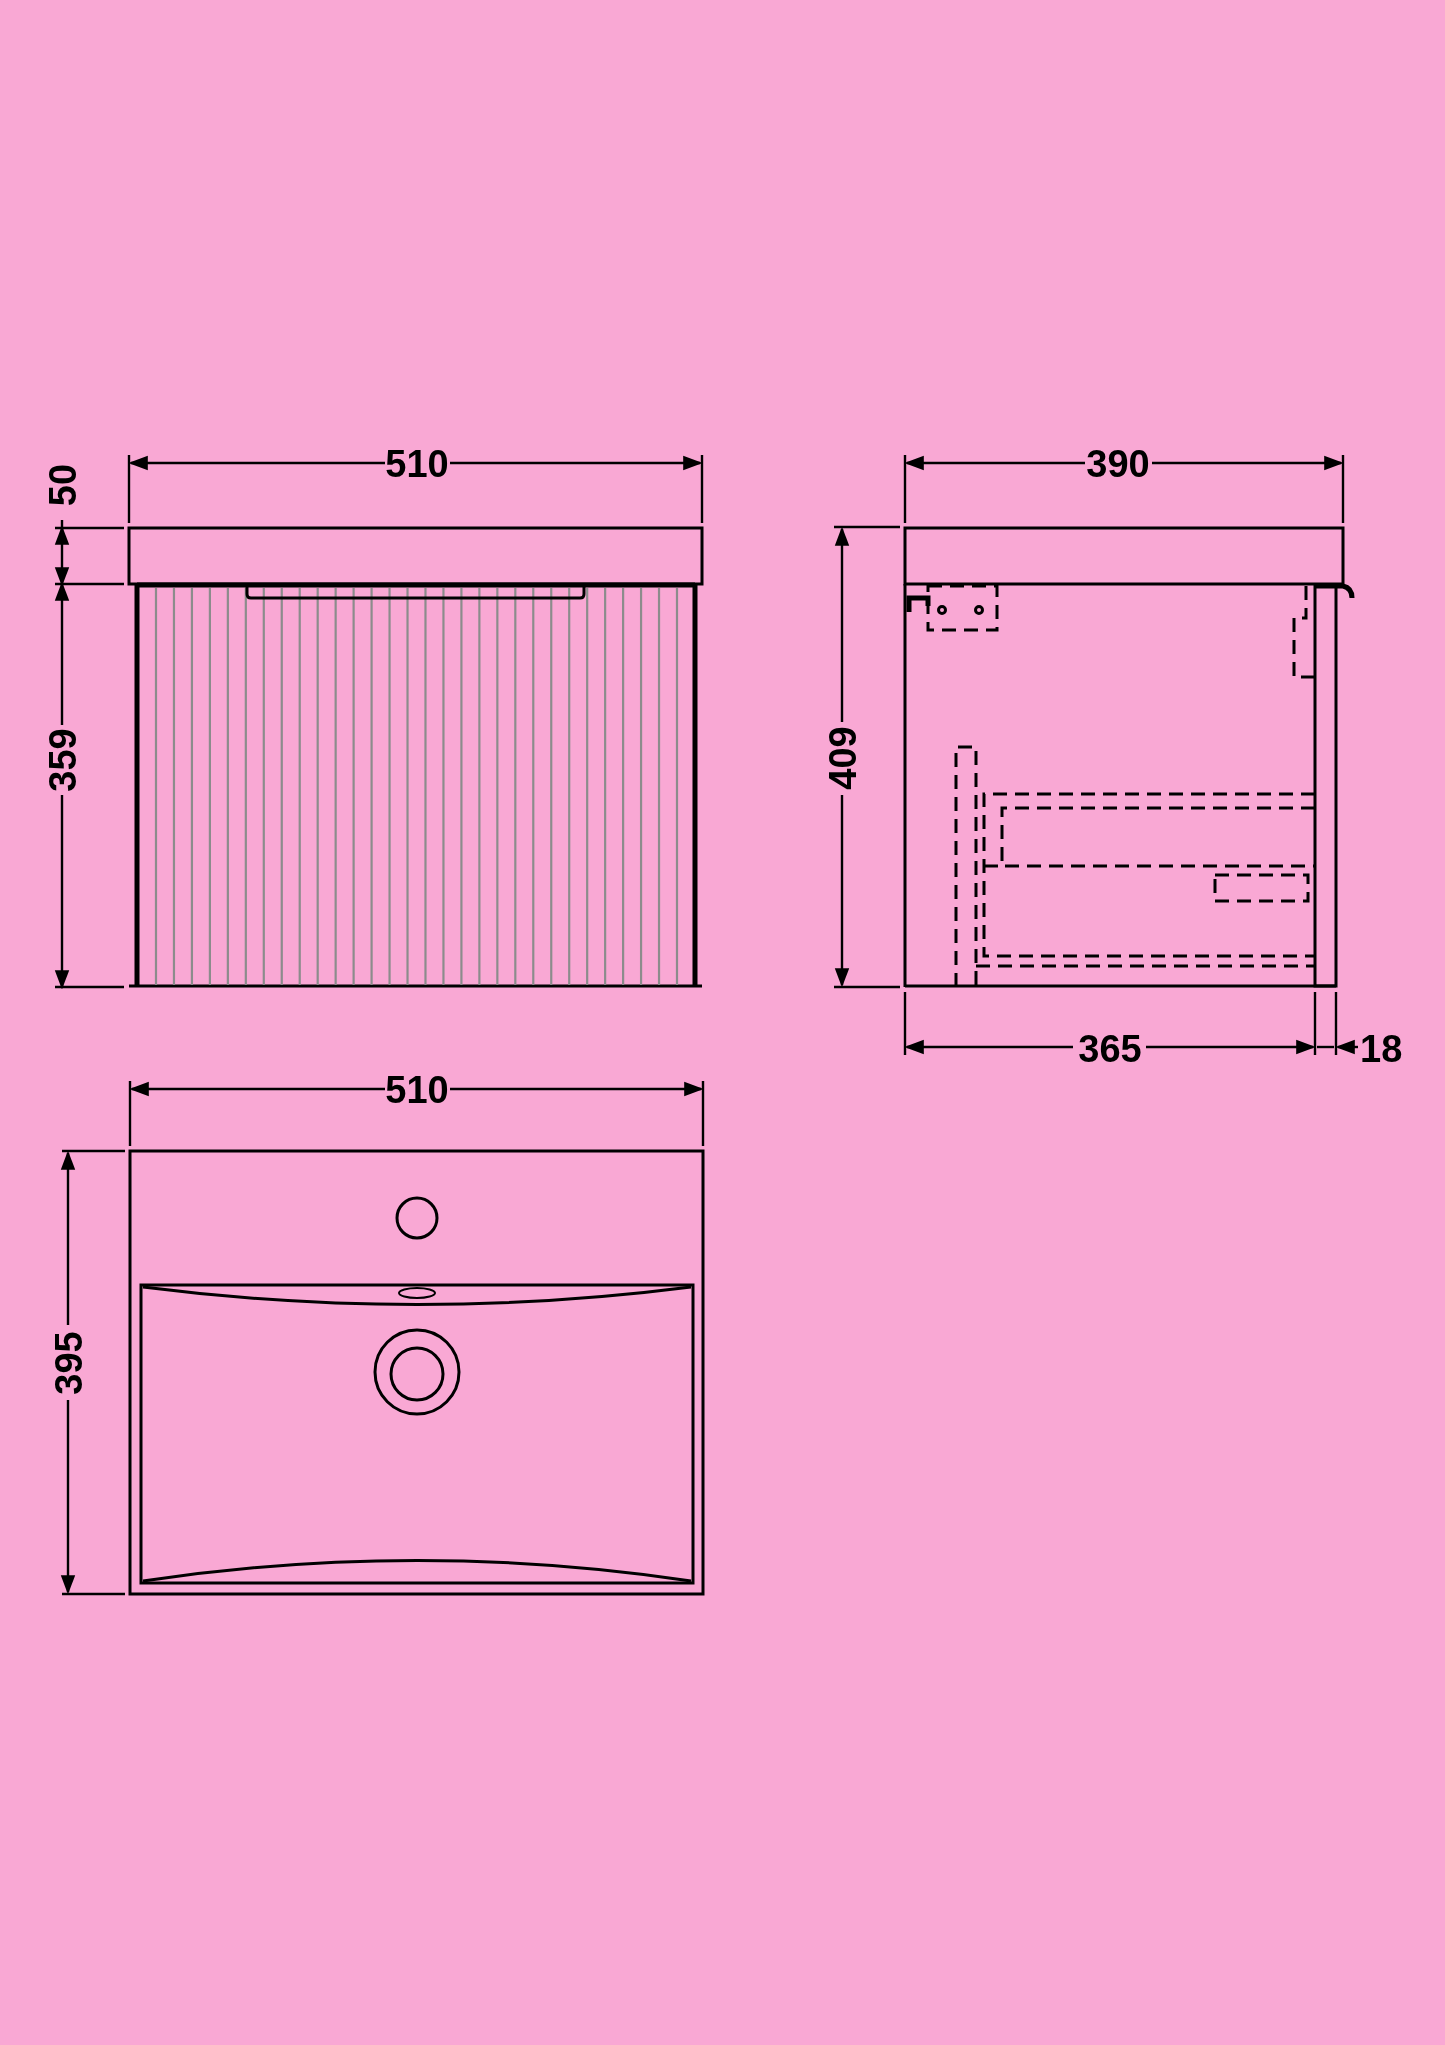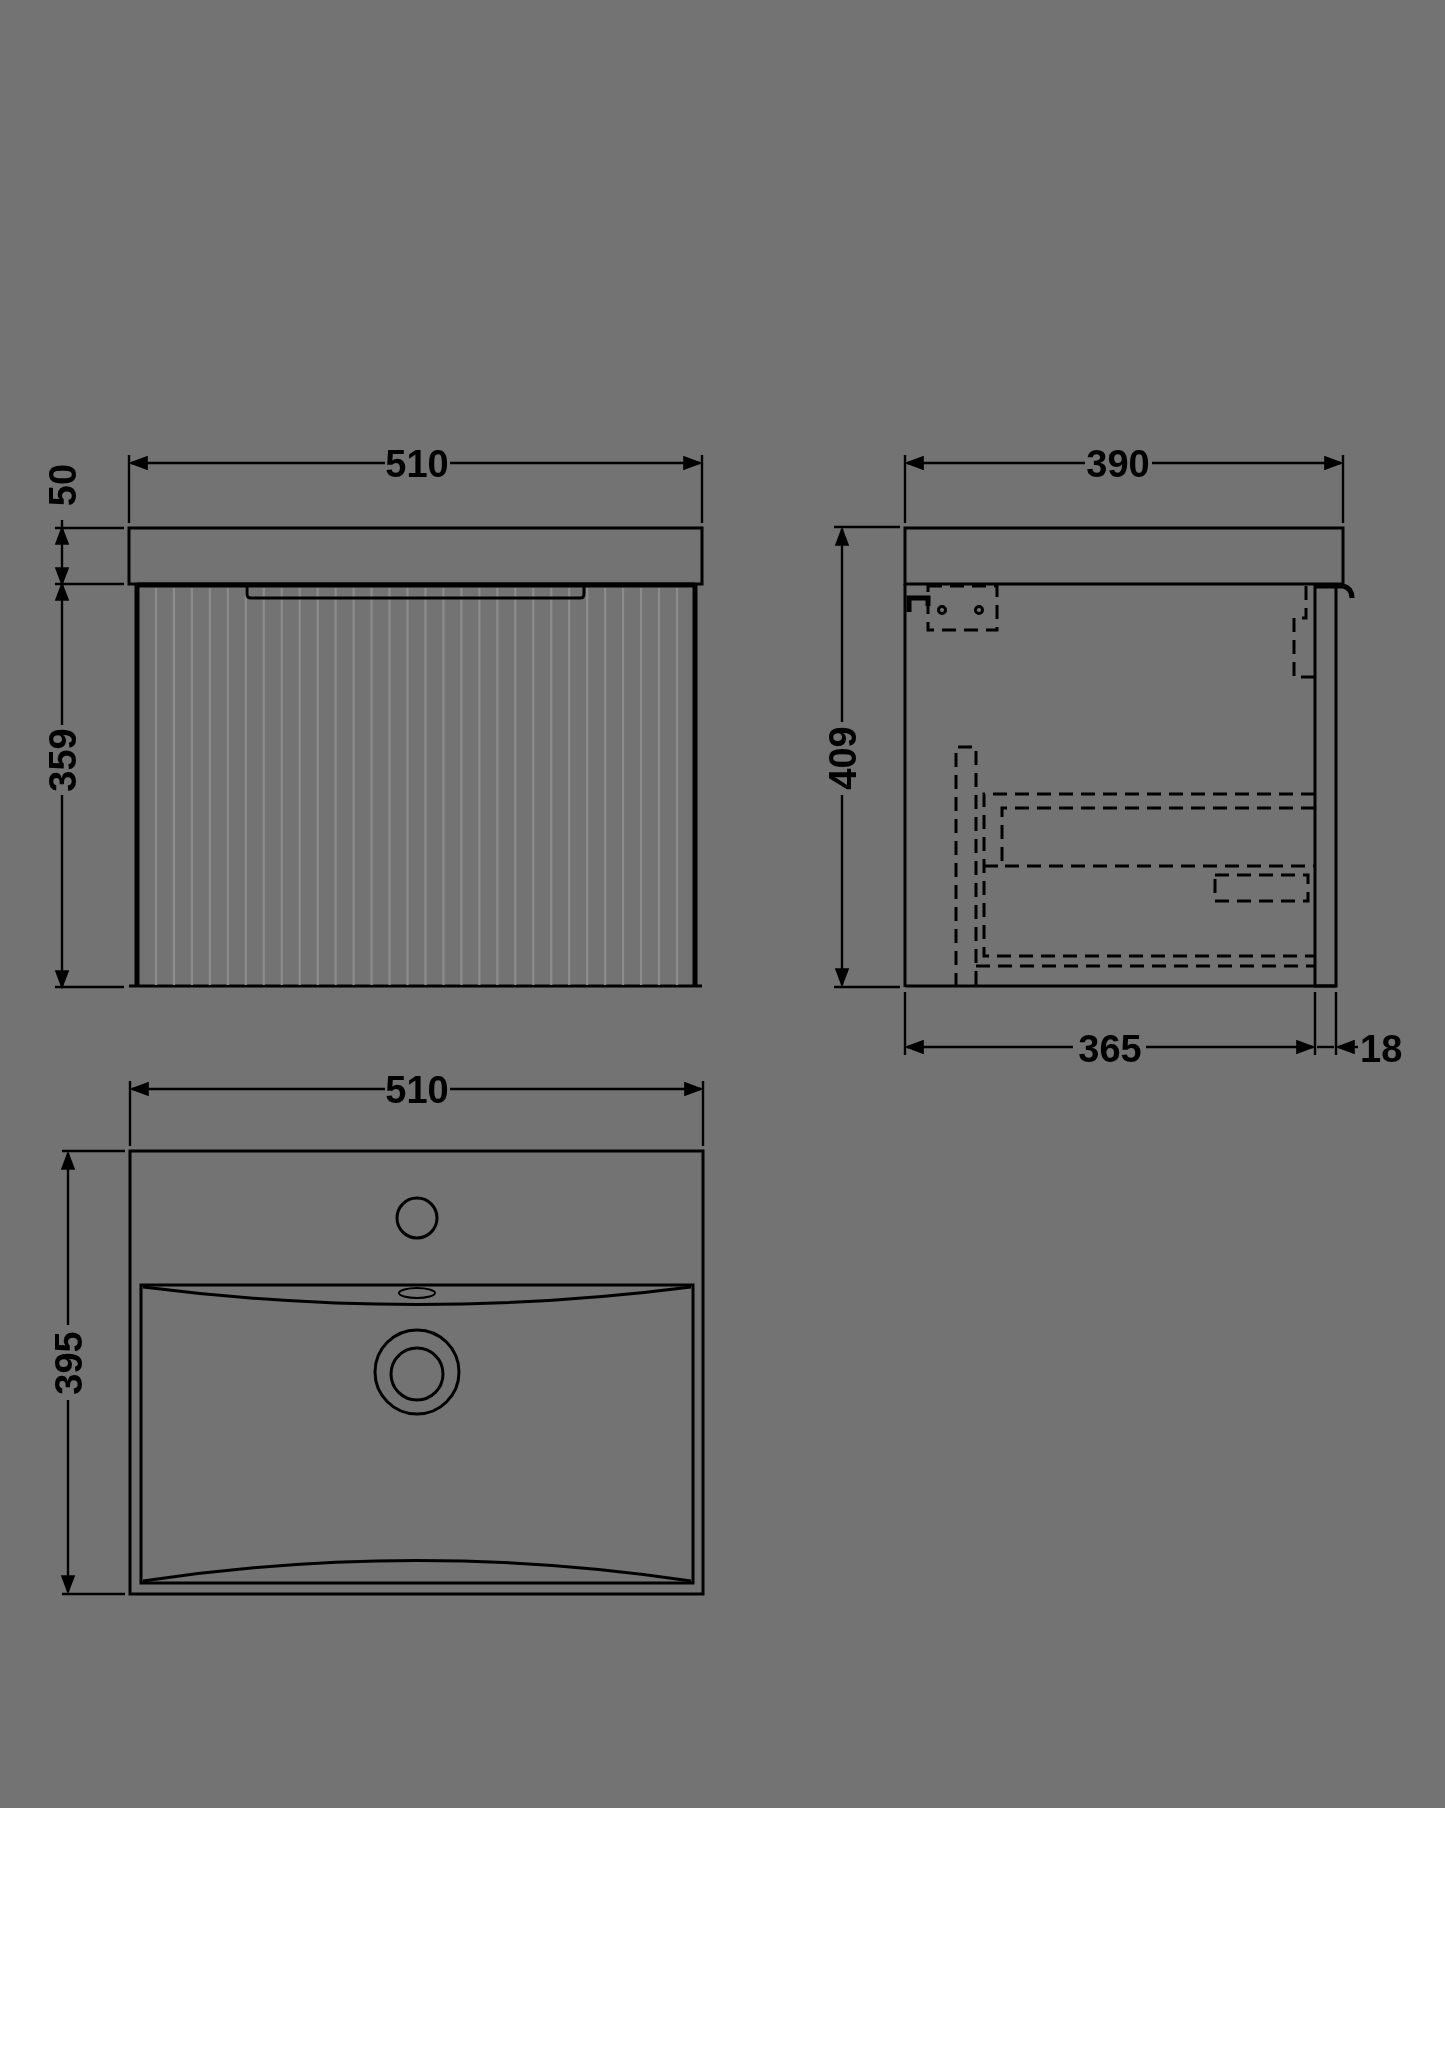--- a/index.html
+++ b/index.html
@@ -1,16 +1,16 @@
 <!DOCTYPE html>
 <html><head>
 <meta charset="utf-8">
 <style>
   html, body { margin: 0; padding: 0; background: #ffffff; }
-  #canvas { position: relative; width: 1445px; height: 1808px; background: #737373; overflow: hidden; }
+  #canvas { position: relative; width: 1445px; height: 2045px; background: #f9a8d4; overflow: hidden; }
   svg { position: absolute; left: 0; top: 0; }
   .ln { stroke: #000; stroke-width: 3; fill: none; }
   .thick { stroke: #000; stroke-width: 5; fill: none; }
   .thin { stroke: #000; stroke-width: 2; fill: none; }
   .flute { stroke: #8c8c8c; stroke-width: 2.2; }
   .dash { stroke: #000; stroke-width: 3; fill: none; stroke-dasharray: 14 8; }
   .dim { stroke: #000; stroke-width: 2.4; fill: none; }
   .lbl { font-family: "Liberation Sans", "DejaVu Sans", sans-serif; font-weight: bold; font-size: 38px; fill: #000; }
 </style>
 </head>

